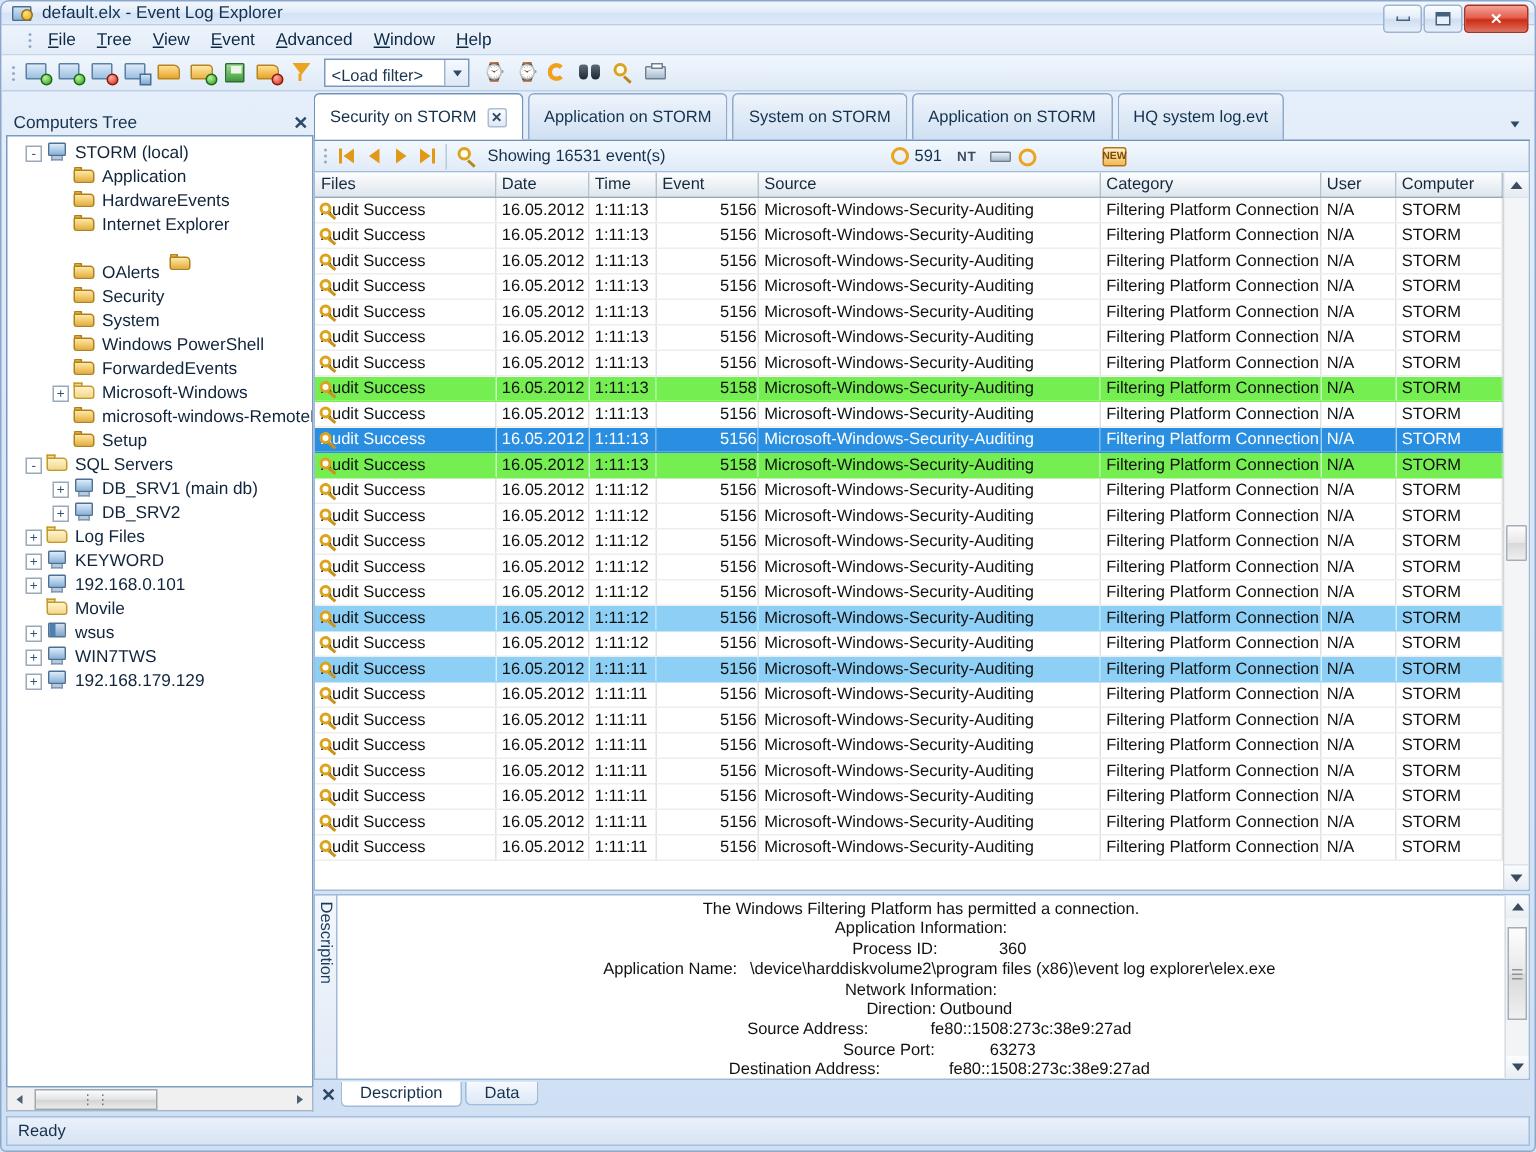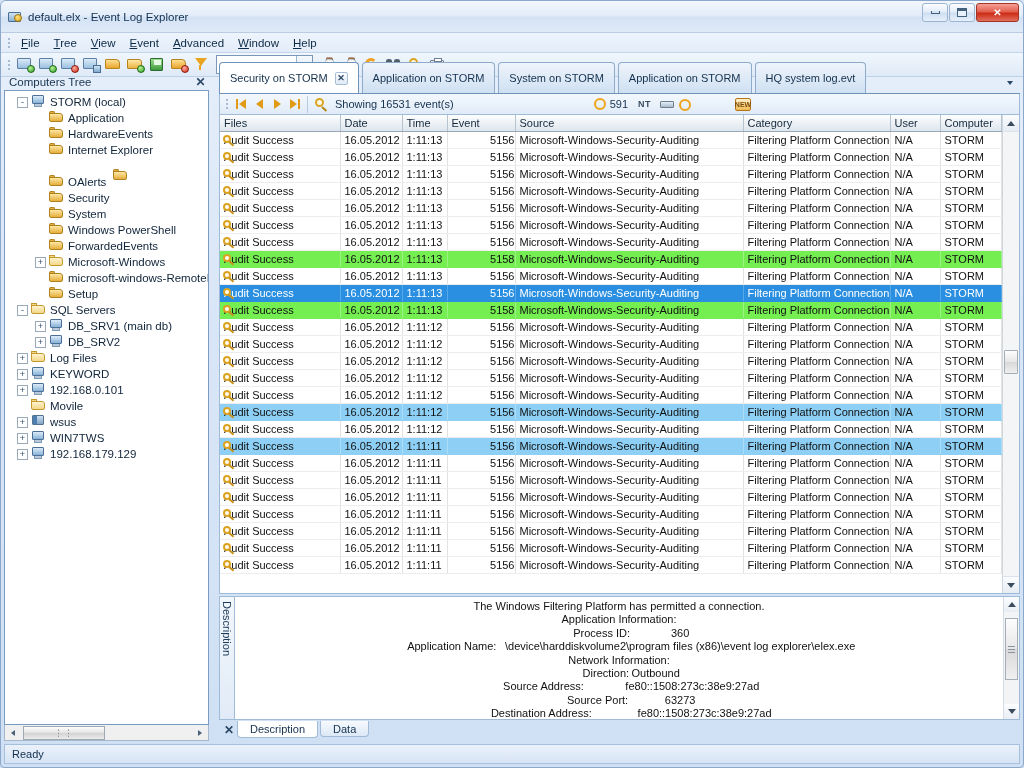--- a/index.html
+++ b/index.html
@@ -19,21 +19,21 @@
     width: 1024px; height: 768px;
     background: linear-gradient(to bottom, #e8f0fb 0%, #d9e6f7 40%, #cfe0f4 100%);
     border: 1px solid #8ba7cc;
     border-radius: 6px 6px 4px 4px;
     overflow: hidden;
   }
 
   
   #titlebar {
     position: relative;
-    height: 32px;
+    height: 16px;
     background: linear-gradient(to bottom, #f2f7fd 0%, #e2ecf9 48%, #d3e2f5 52%, #dfeaf8 100%);
     border-bottom: 1px solid #b9cce4;
     display: flex; align-items: center;
     padding-left: 6px;
     border-radius: 5px 5px 0 0;
     text-align: right;
   }
   #titlebar .app-icon {
     width: 16px; height: 16px; margin-right: 5px;
     position: relative; flex: none;
@@ -74,21 +74,21 @@
   }
   .wb-min-bar { width: 9px; height: 3px; border: 1px solid #45607d; border-top: none; background: #d7e4f2; }
   .wb-max-box { width: 10px; height: 9px; border: 1px solid #45607d; border-top-width: 3px; background: #e8f1fa; }
 
   
   #menubar {
     height: 20px;
     background: linear-gradient(to bottom, #eef4fc, #e2ecf8);
     border-bottom: 1px solid #c6d6ea;
     display: flex; align-items: center;
-    padding-left: 4px;
+    padding-left: 15px;
   }
   .grip { width: 5px; height: 14px; margin: 0 3px 0 1px; display:flex; flex-direction:column; justify-content:center; align-items:center; gap:2px; flex:none;}
   .grip i { display:block; width:2px; height:2px; background:#93a9c4; border-radius:50%;}
   .menu-item {
     padding: 2px 7px; font-size: 11.5px; color: #0d2a47;
     white-space: nowrap; cursor: default;
   }
   .menu-item u { text-decoration: underline; }
 
   
@@ -158,21 +158,21 @@
   #body-area {
     position: absolute;
     left: 3px; right: 3px; top: 72px; bottom: 26px;
     display: flex;
   }
 
   
   #left-pane {
     width: 205px; flex: none;
     display: flex; flex-direction: column;
-    margin-right: 10px;
+    margin-right: 0;
   }
   #tree-header {
     height: 17px;
     display: flex; align-items: center;
     padding: 0 2px 0 5px;
     font-size: 11.5px; color: #16334f;
     background: transparent;
   }
   #tree-header .hdr-title { flex: 1; }
   .x-close {

